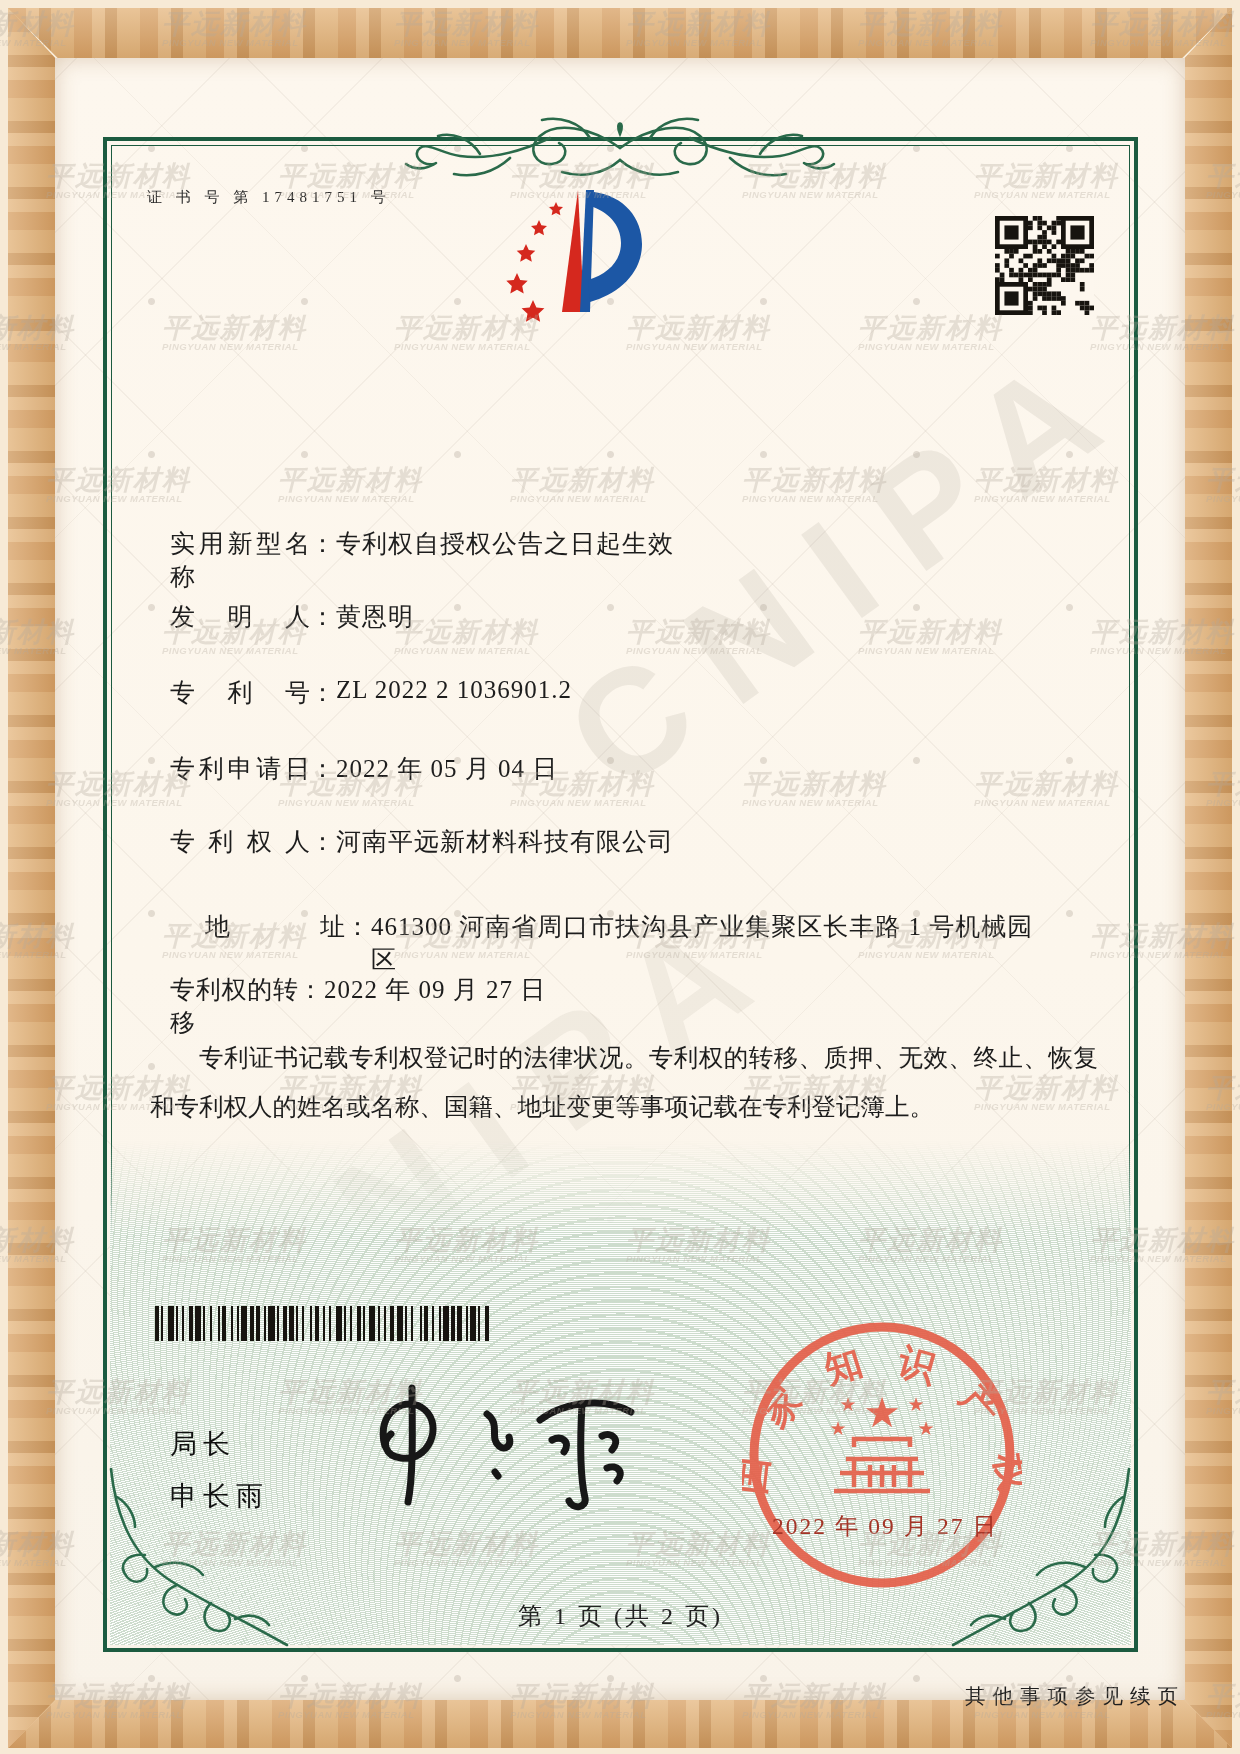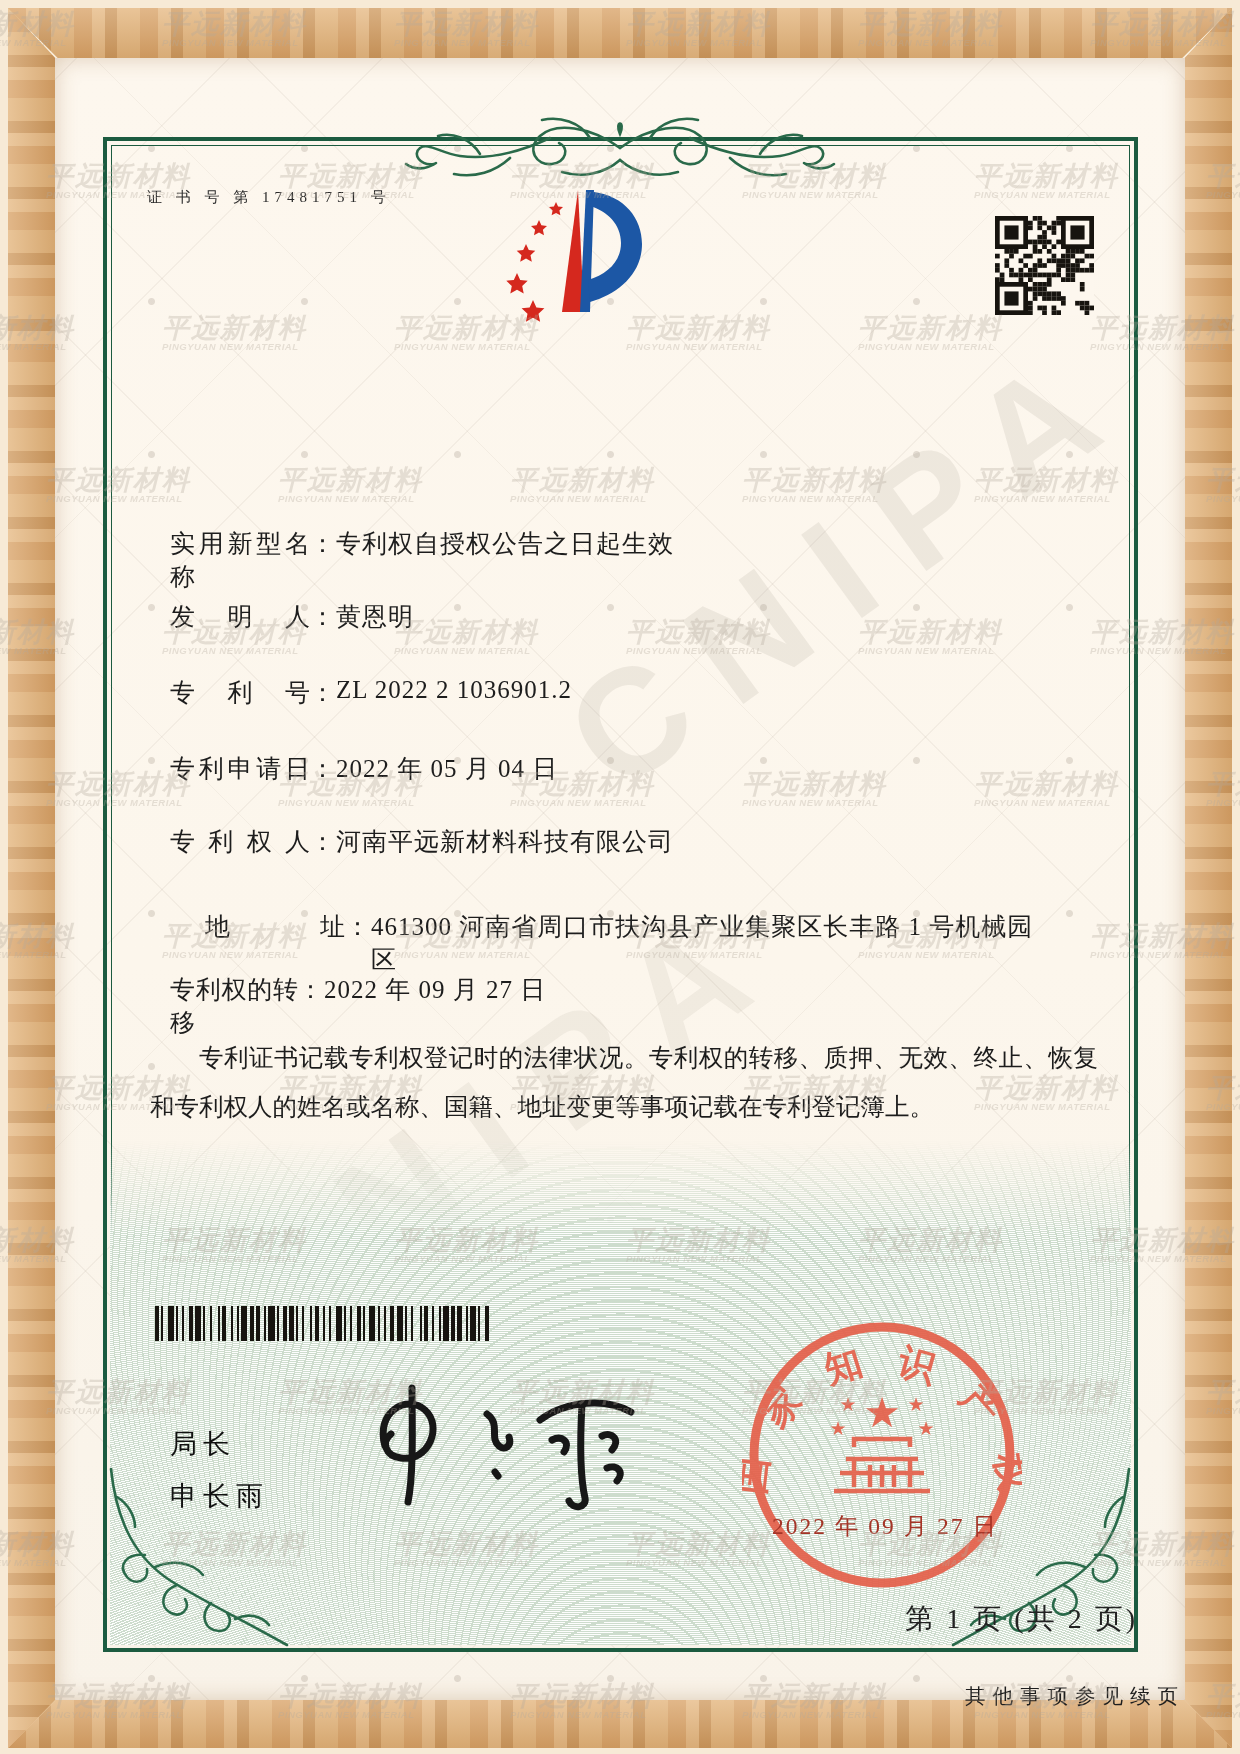--- a/index.html
+++ b/index.html
@@ -56,21 +56,21 @@
   .flabel{display:inline-block;width:140px;text-align:justify;text-align-last:justify;vertical-align:top;}
   .fcolon{display:inline-block;width:26px;vertical-align:top;}
   .fvalue{display:inline-block;vertical-align:top;letter-spacing:1px;white-space:pre-line;max-width:745px;}
   .g2{position:absolute;left:470px;top:0;white-space:nowrap;}
   .paras{left:95px;width:948px;font-size:24.5px;line-height:49px;color:#1c1c1c;text-align:justify;}
   .paras p{margin:0;text-indent:2em;}
   .barcode{left:100px;top:1248px;width:338px;height:35px;}
   .barcode i{position:absolute;top:0;bottom:0;background:#17140f;}
   .signer{left:115px;font-size:27px;color:#111;letter-spacing:6px;}
   .seal-date{left:640px;top:1452px;width:380px;text-align:center;font-size:23.5px;color:#a53427;letter-spacing:2px;z-index:15;}
-  .page-ind{left:48px;top:1542px;width:1035px;text-align:right;font-size:28px;color:#222;letter-spacing:3px;}
+  .page-ind{left:48px;top:1542px;width:1035px;text-align:center;font-size:24px;color:#222;letter-spacing:3px;}
   .cont-note{left:0;top:1624px;width:1130px;text-align:right;font-size:20.5px;color:#1e1e1e;letter-spacing:7px;}
 
   
   .wm-layer{position:absolute;inset:0;z-index:60;pointer-events:none;overflow:hidden;}
   .wm{position:absolute;font-family:"Liberation Sans","DejaVu Sans",sans-serif;font-style:italic;
       color:#b4aa9d;opacity:.32;line-height:1.05;white-space:nowrap;}
   .wm b{display:block;font-size:27px;font-weight:bold;letter-spacing:2px;}
   .wm s{display:block;font-size:9.5px;font-weight:bold;text-decoration:none;letter-spacing:.5px;}
 </style>
 </head>

